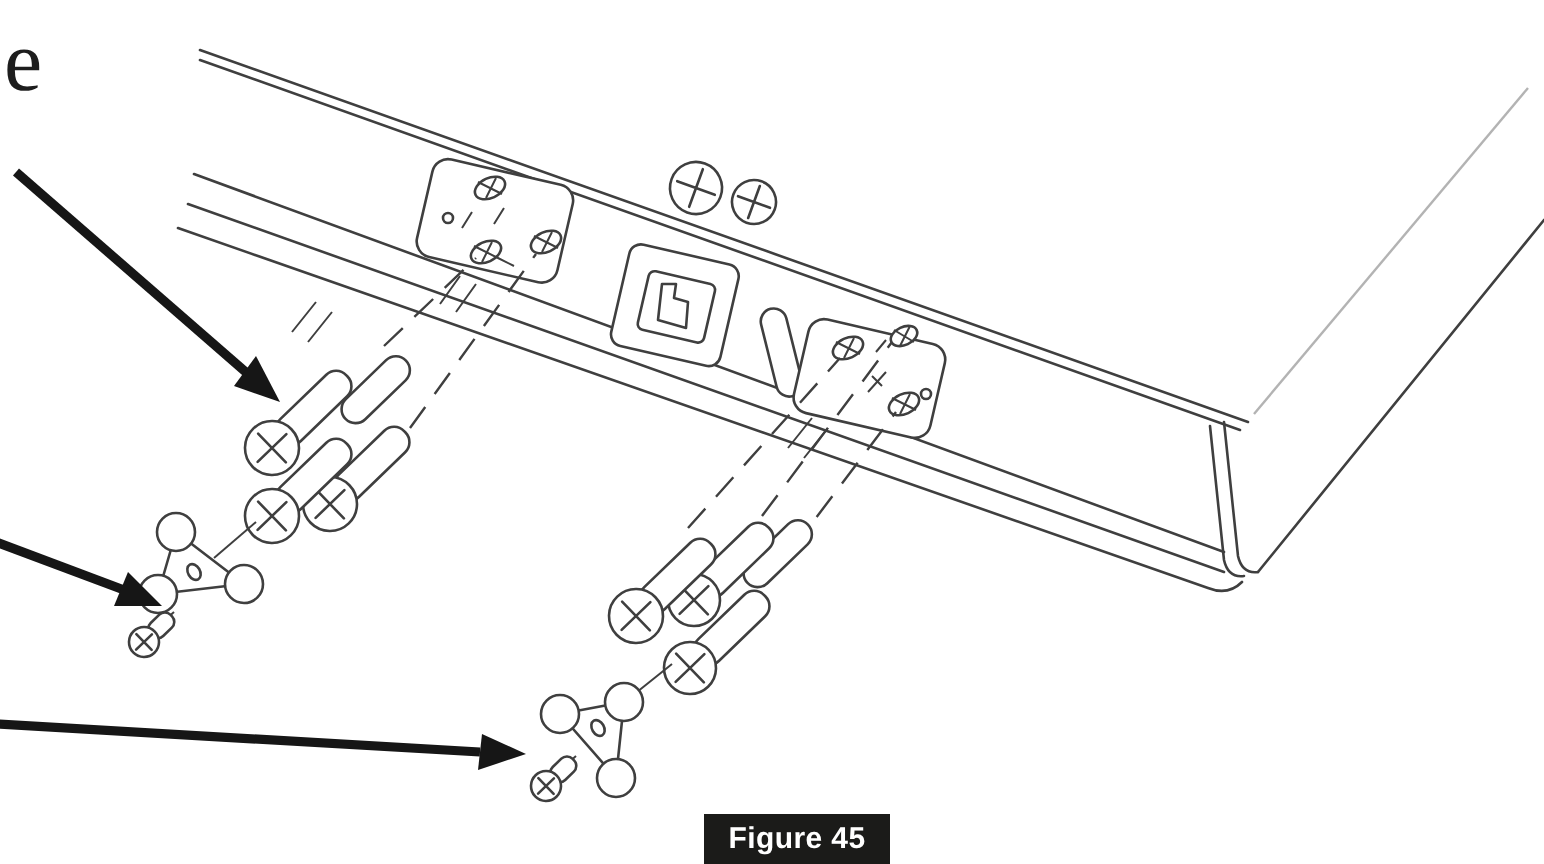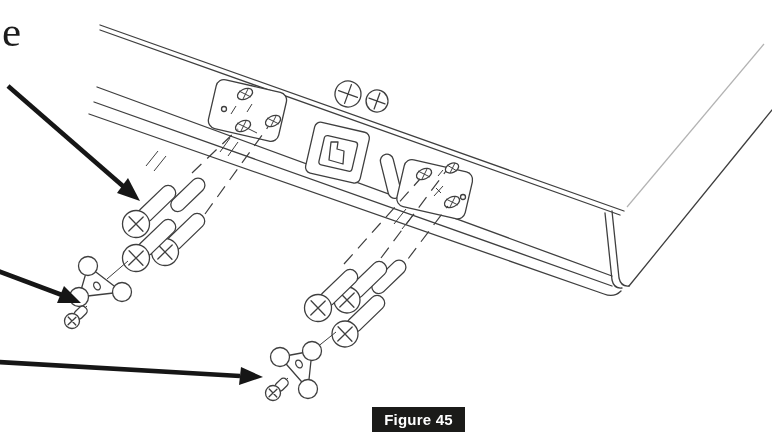--- a/index.html
+++ b/index.html
@@ -1,21 +1,21 @@
 <!DOCTYPE html>
 <html><head>
 <meta charset="utf-8">
 <style>
   html,body{margin:0;padding:0;background:#ffffff;}
   .canvas{position:relative;width:772px;height:432px;background:#ffffff;overflow:hidden;
           font-family:"Liberation Sans", sans-serif;}
   .cropped-letter{position:absolute;left:2px;top:10px;font-family:"Liberation Serif", serif;
           font-size:43px;color:#1d1d1d;line-height:1;}
   .art{position:absolute;left:0;top:0;}
-  .figure-box{position:absolute;left:372px;top:407px;width:93px;height:25px;background:#1b1b19;
+  .figure-box{position:absolute;left:352px;top:407px;width:93px;height:25px;background:#1b1b19;
           color:#ffffff;font-size:15px;font-weight:bold;text-align:center;line-height:25px;
           letter-spacing:0.2px;}
   
   .ln{fill:none;stroke-width:1.3;stroke-linecap:round;stroke-linejoin:round}
   .fw{fill:#ffffff}
   .dash{fill:none;stroke-width:1.2;stroke-dasharray:13 8;stroke-linecap:butt}
   .thin{fill:none;stroke-width:1}
   .light{fill:none;stroke-width:1.2}
   .astk{fill:none;stroke-width:4.6;stroke-linecap:butt}
 </style>

